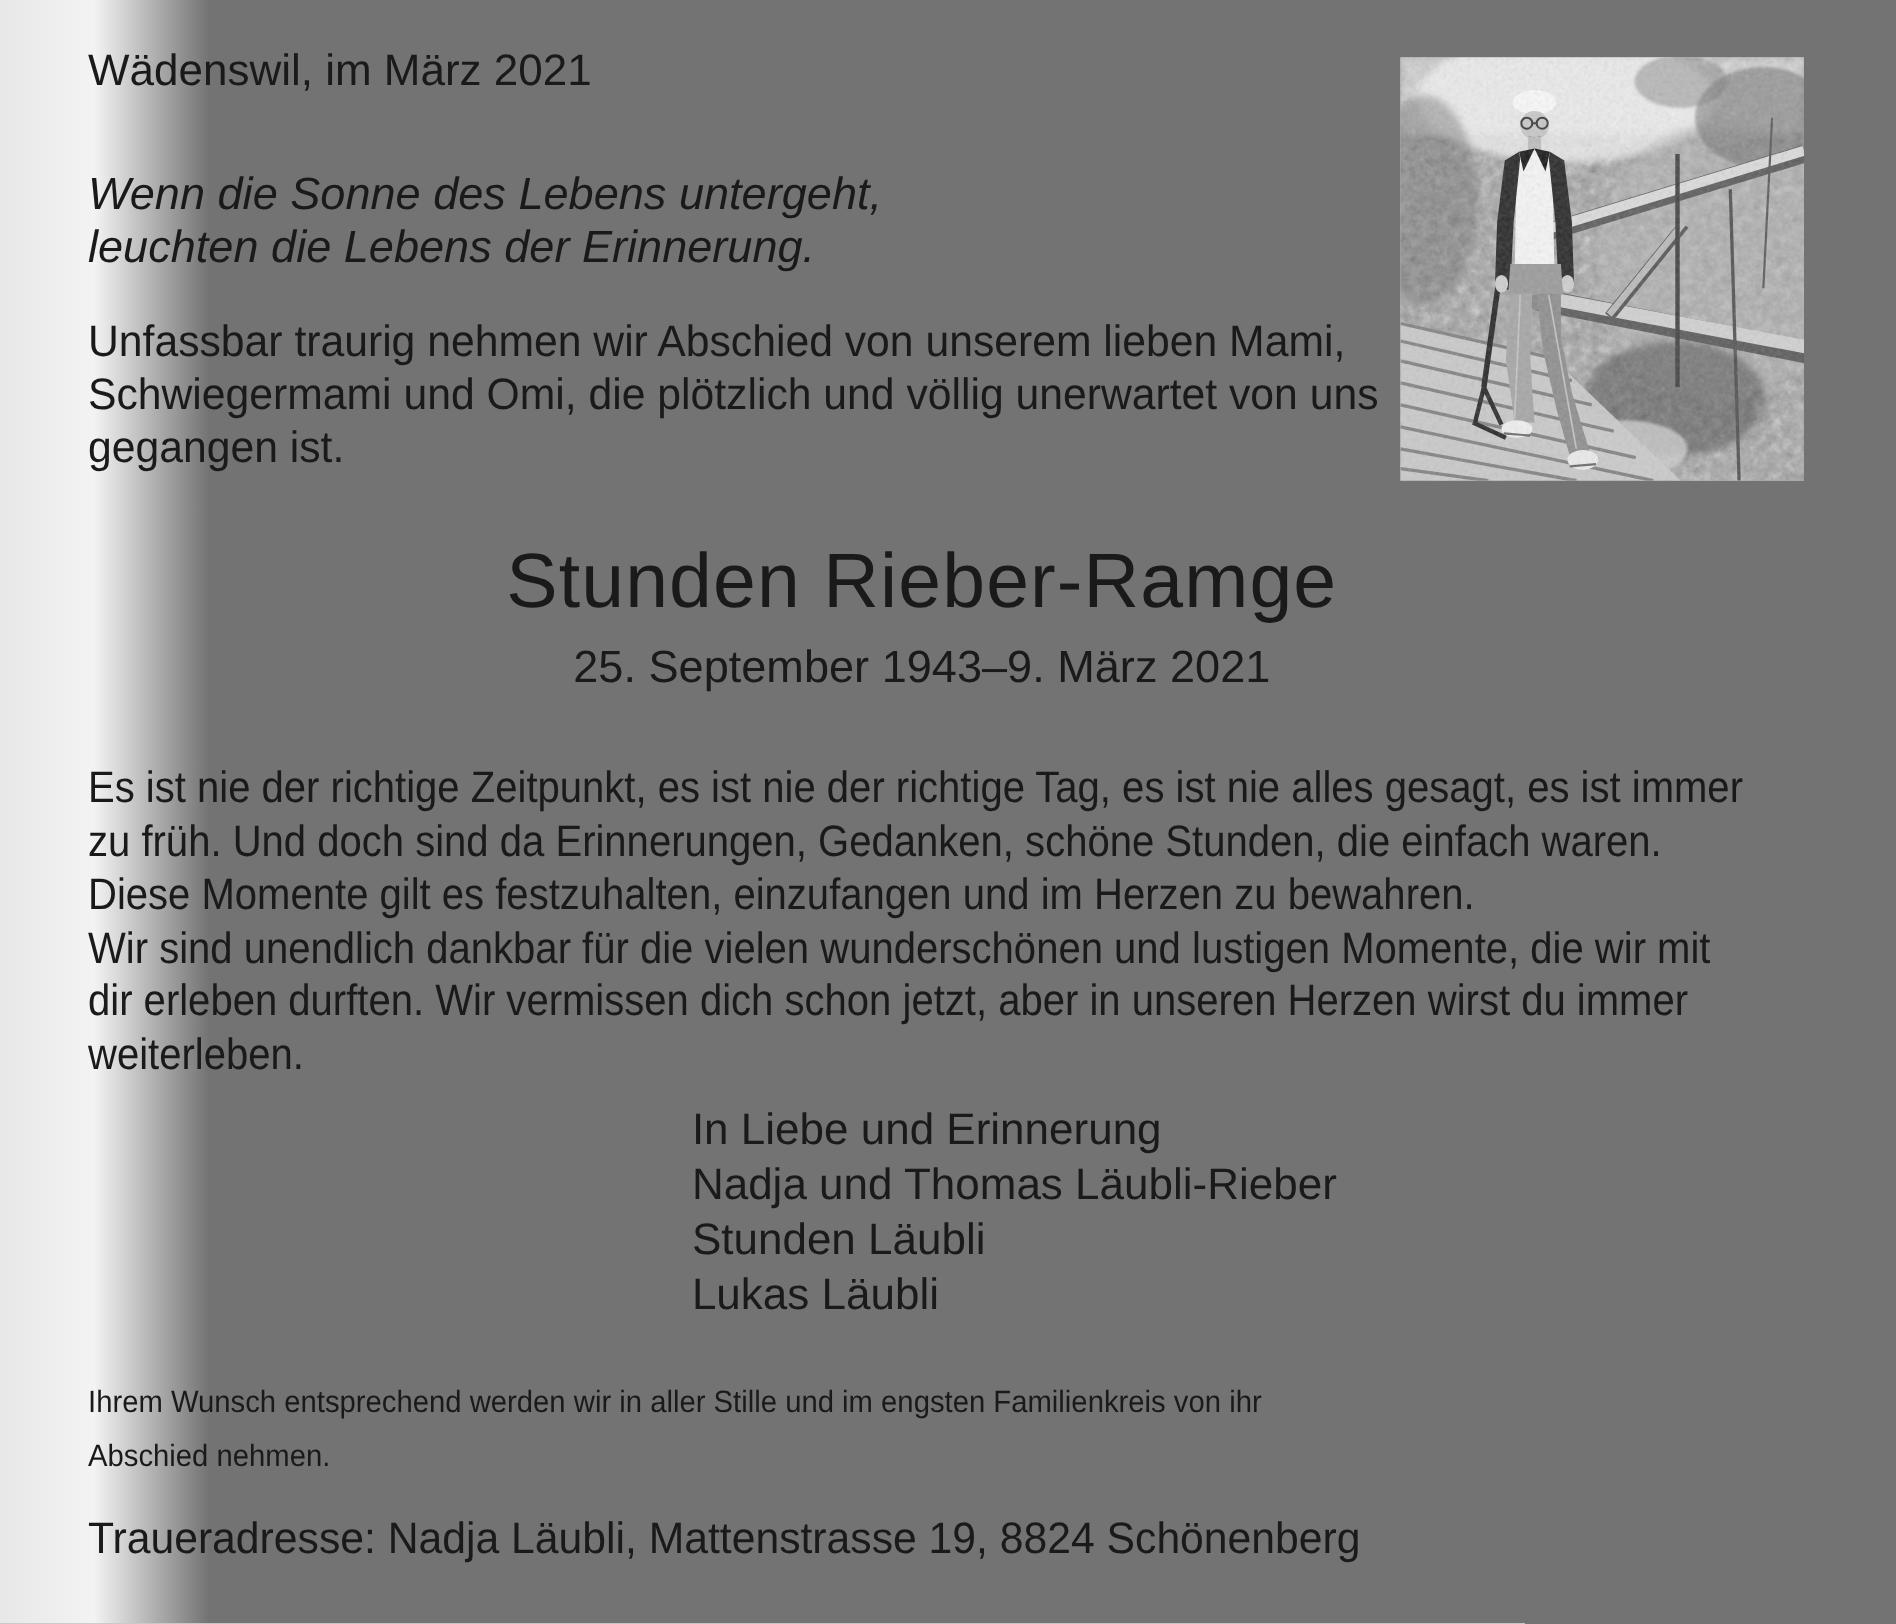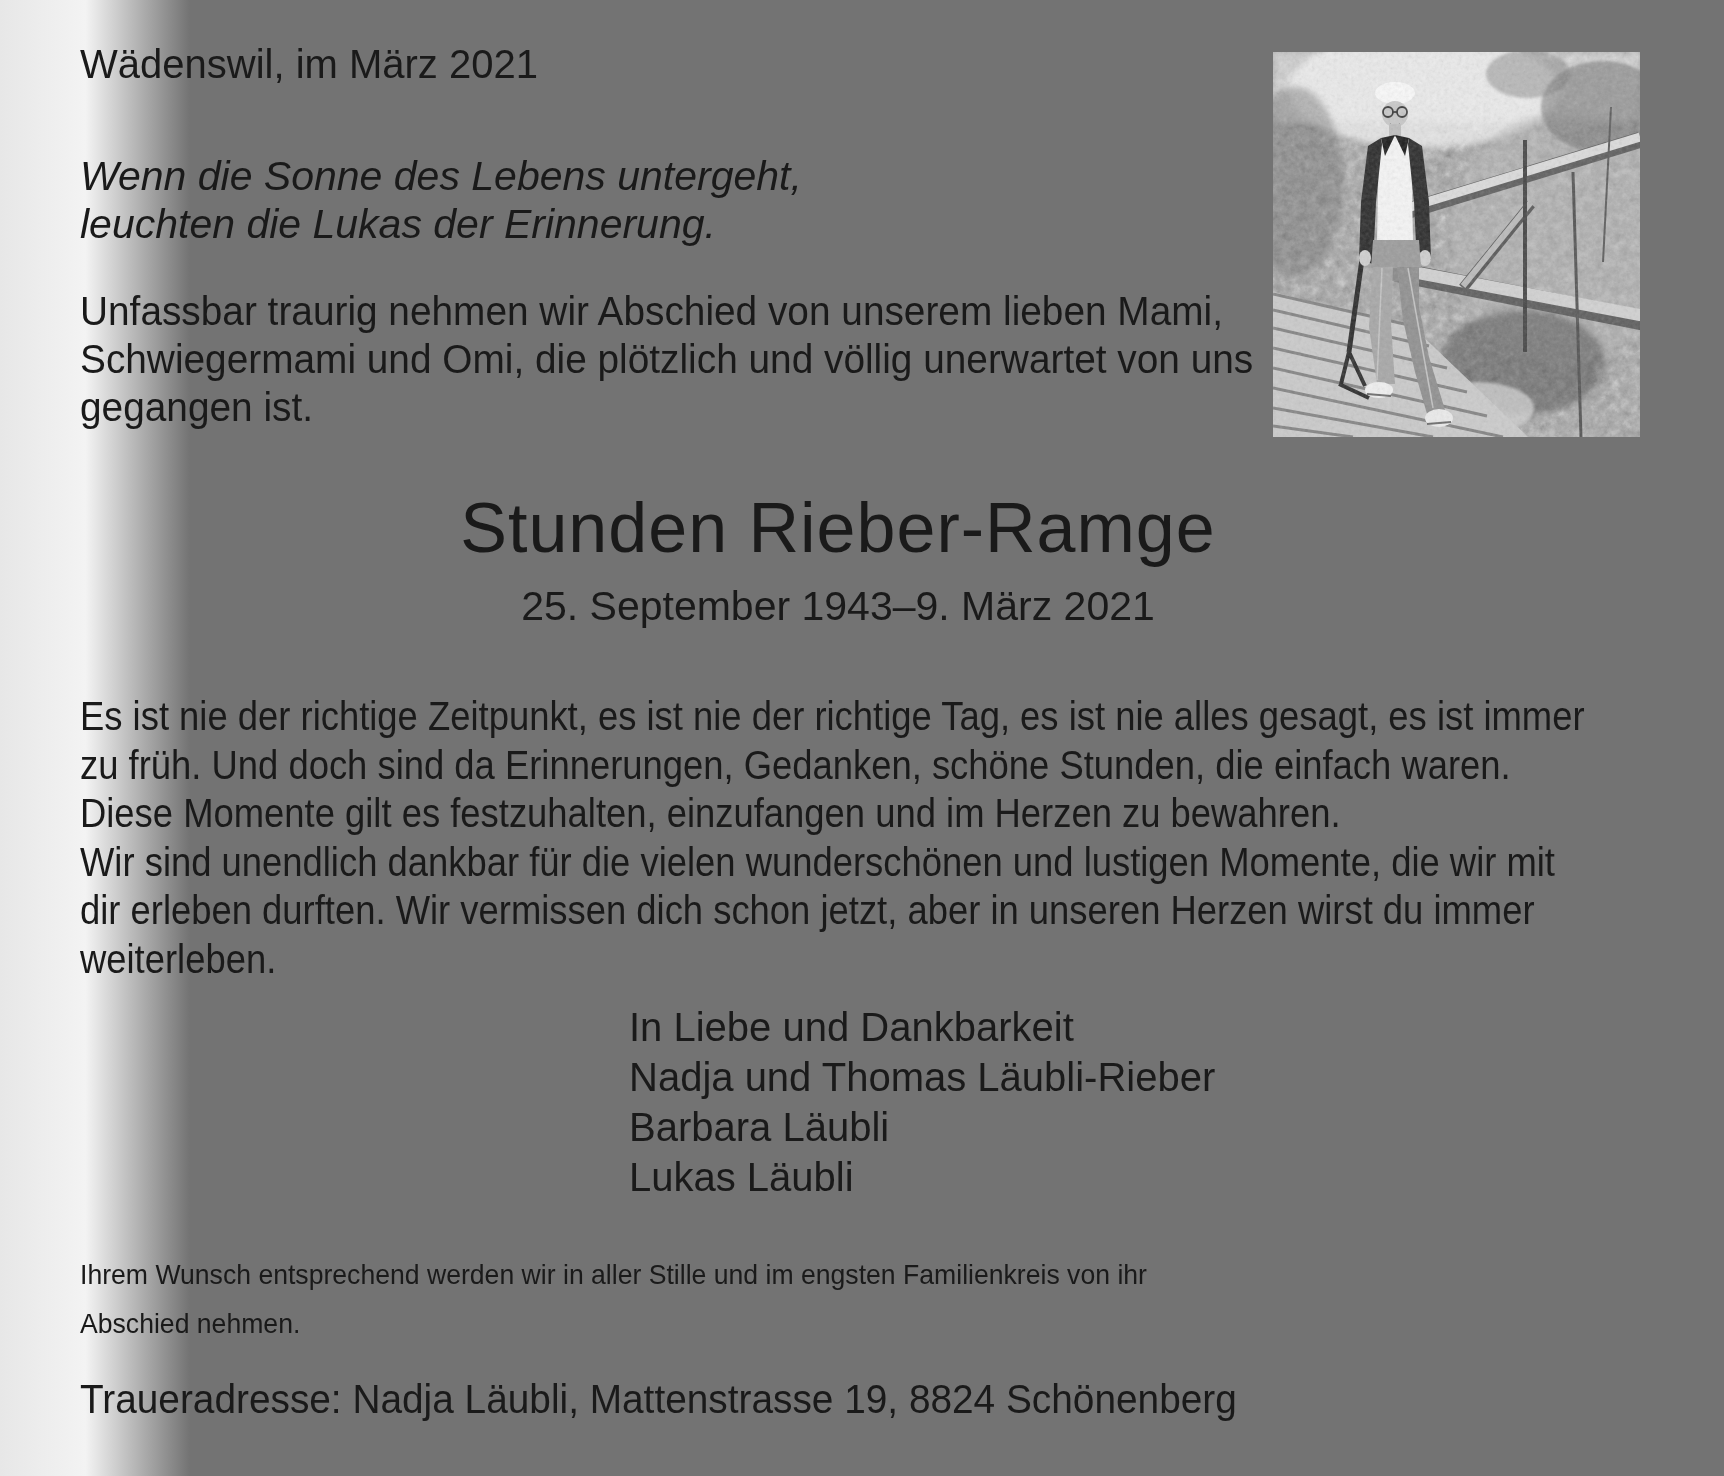--- a/index.html
+++ b/index.html
@@ -40,21 +40,21 @@
 </head>
 <body>
 
 <div class="page">
   <div class="scan-edge"></div>
 
   <div class="dateline">Wädenswil, im März 2021</div>
 
   <div class="epigraph">
     <div class="line">Wenn die Sonne des Lebens untergeht,</div>
-    <div class="line">leuchten die Lukas der Erinnerung.</div>
+    <div class="line">leuchten die Lebens der Erinnerung.</div>
   </div>
 
   <div class="intro">
     <div class="line">Unfassbar traurig nehmen wir Abschied von unserem lieben Mami,</div>
     <div class="line">Schwiegermami und Omi, die plötzlich und völlig unerwartet von uns</div>
     <div class="line">gegangen ist.</div>
   </div>
 
   <div class="photo" role="img" aria-label="Schwarzweissfoto: Frau mit heller Frisur und Brille, dunkler Jacke und Jeans, stehend auf einer Holzbrücke mit Astgeländer vor Laub">
     <svg viewBox="0 0 367 385" width="367" height="385" xmlns="http://www.w3.org/2000/svg" aria-hidden="true">
@@ -155,23 +155,23 @@
   <div class="tribute">
     <div class="line">Es ist nie der richtige Zeitpunkt, es ist nie der richtige Tag, es ist nie alles gesagt, es ist immer</div>
     <div class="line">zu früh. Und doch sind da Erinnerungen, Gedanken, schöne Stunden, die einfach waren.</div>
     <div class="line">Diese Momente gilt es festzuhalten, einzufangen und im Herzen zu bewahren.</div>
     <div class="line">Wir sind unendlich dankbar für die vielen wunderschönen und lustigen Momente, die wir mit</div>
     <div class="line">dir erleben durften. Wir vermissen dich schon jetzt, aber in unseren Herzen wirst du immer</div>
     <div class="line">weiterleben.</div>
   </div>
 
   <div class="mourners">
-    <div class="line">In Liebe und Dankbarkeit</div>
+    <div class="line">In Liebe und Erinnerung</div>
     <div class="line">Nadja und Thomas Läubli-Rieber</div>
-    <div class="line">Barbara Läubli</div>
+    <div class="line">Stunden Läubli</div>
     <div class="line">Lukas Läubli</div>
   </div>
 
   <div class="farewell">
     <div class="line">Ihrem Wunsch entsprechend werden wir in aller Stille und im engsten Familienkreis von ihr</div>
     <div class="line">Abschied nehmen.</div>
   </div>
 
   <div class="address">Traueradresse: Nadja Läubli, Mattenstrasse 19, 8824 Schönenberg</div>
 </div>

